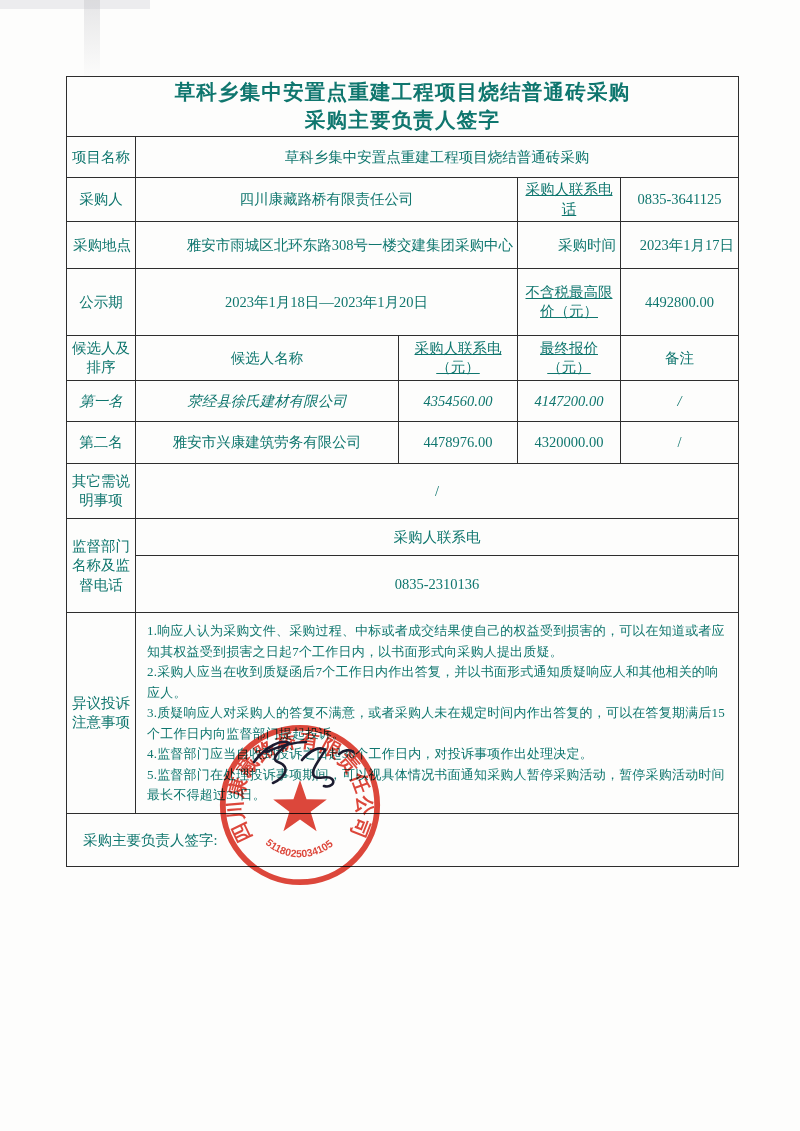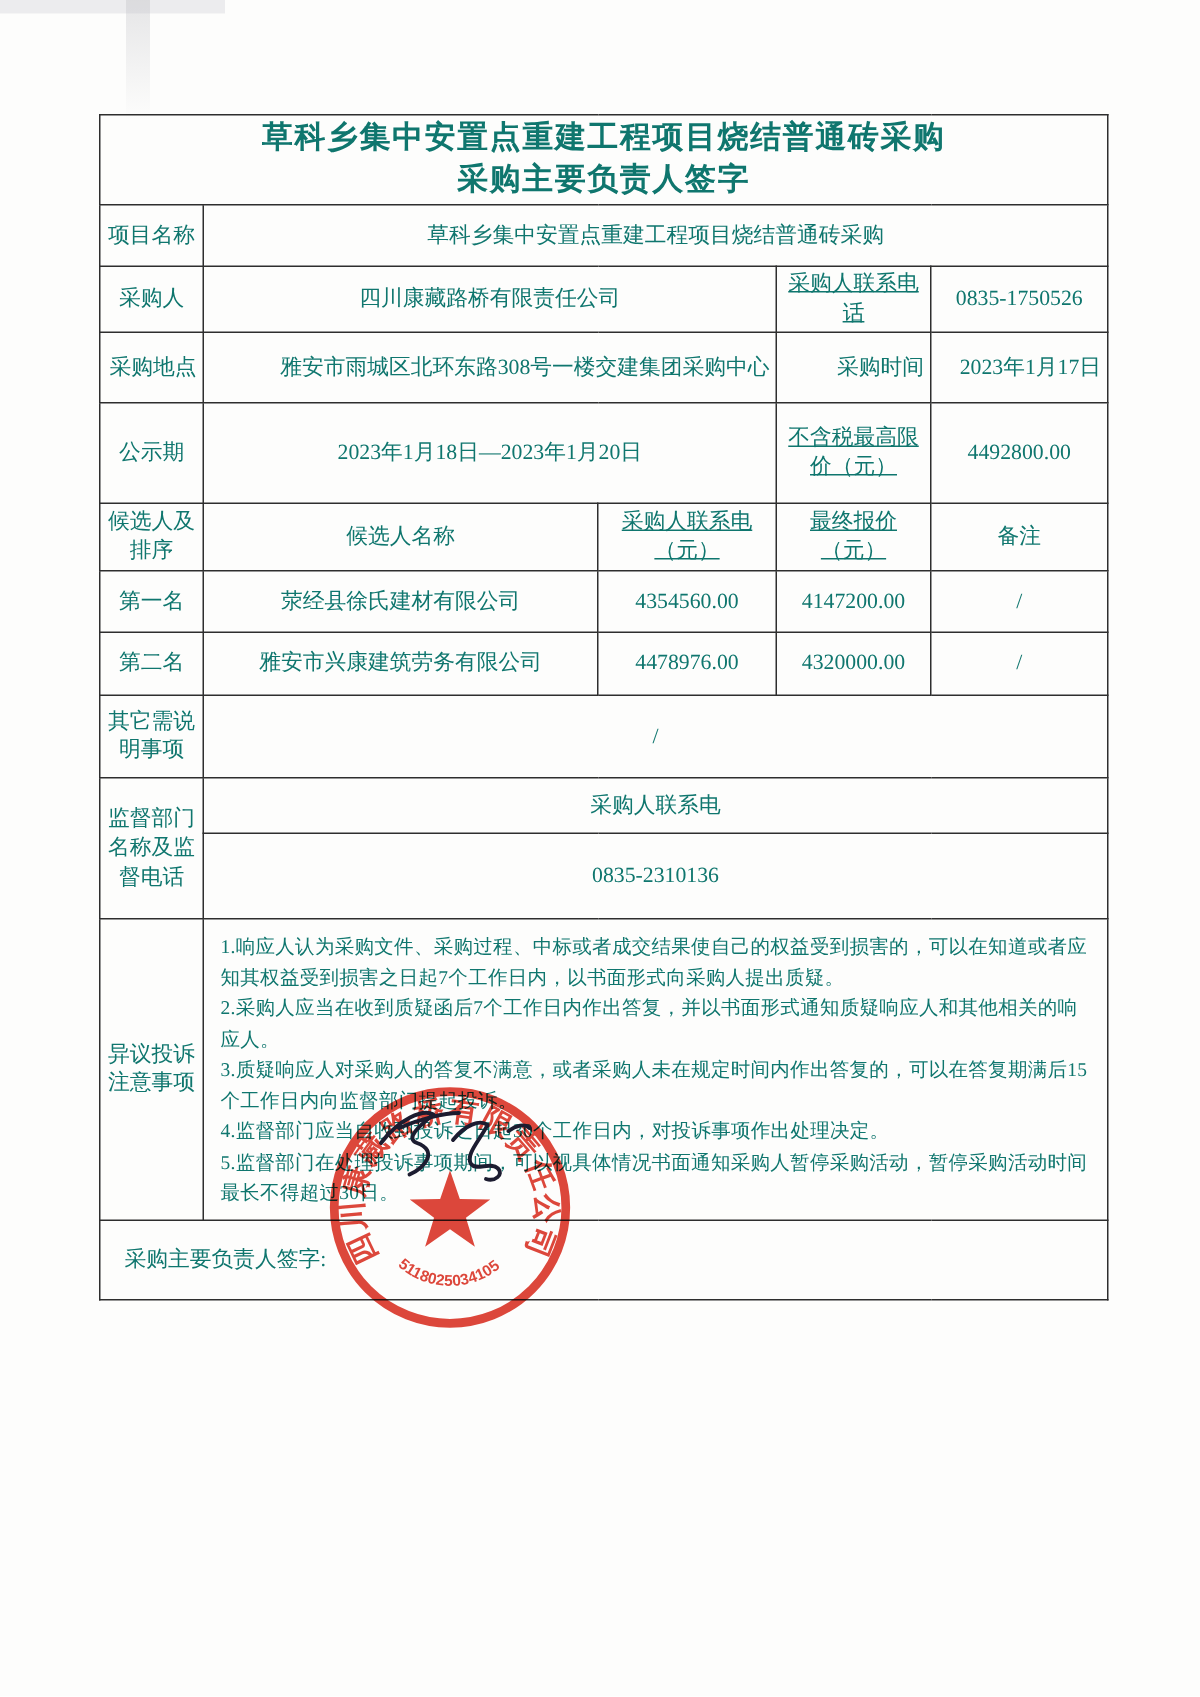--- a/index.html
+++ b/index.html
@@ -19,21 +19,21 @@
     border:1.6px solid #2e2e2e;text-align:center;vertical-align:middle;
     font-size:14.5px;padding:2px 4px;line-height:1.35;color:#0f766e;
   }
   .pre{white-space:pre-line;text-decoration:underline;}
   .r-title td{height:45px;}
   .r-proj td{height:36px;}
   .r-purch td{height:37px;}
   .r-loc td{height:42px;text-align:right;}
   .r-period td{height:62px;}
   .r-chead td{height:40px;}
-  .r-c1 td{height:36px;}
+  .r-c1 td{height:36px;font-style:italic;}
   .r-c2 td{height:37px;}
   .r-other td{height:50px;}
   .r-sup1 td{height:32px;}
   .r-sup2 td{height:52px;}
   .r-obj td{height:186px;text-align:center;}
   .r-sig td{height:48px;margin-left:20px;}
   .title-cell{font-weight:bold;}
   .title-cell .tline{font-size:20.5px;letter-spacing:1.2px;line-height:1.35;}
   .obj-cell{text-align:left !important;vertical-align:middle;padding:7px 10px 7px 11px !important;}
   .obj-cell p{margin:0;font-size:13px;line-height:1.58;letter-spacing:.2px;}
@@ -66,21 +66,21 @@
       </tr>
       <tr class="r-proj">
         <td>项目名称</td>
         <td colspan="4">草科乡集中安置点重建工程项目烧结普通砖采购</td>
       </tr>
       <tr class="r-purch">
         <td>采购人</td>
         <td colspan="2">四川康藏路桥有限责任公司</td>
         <td class="pre">采购人联系电
 话</td>
-        <td>0835-1750526</td>
+        <td>0835-3641125</td>
       </tr>
       <tr class="r-loc">
         <td>采购地点</td>
         <td colspan="2">雅安市雨城区北环东路308号一楼交建集团采购中心</td>
         <td>采购时间</td>
         <td>2023年1月17日</td>
       </tr>
       <tr class="r-period">
         <td>公示期</td>
         <td colspan="2">2023年1月18日—2023年1月20日</td>

